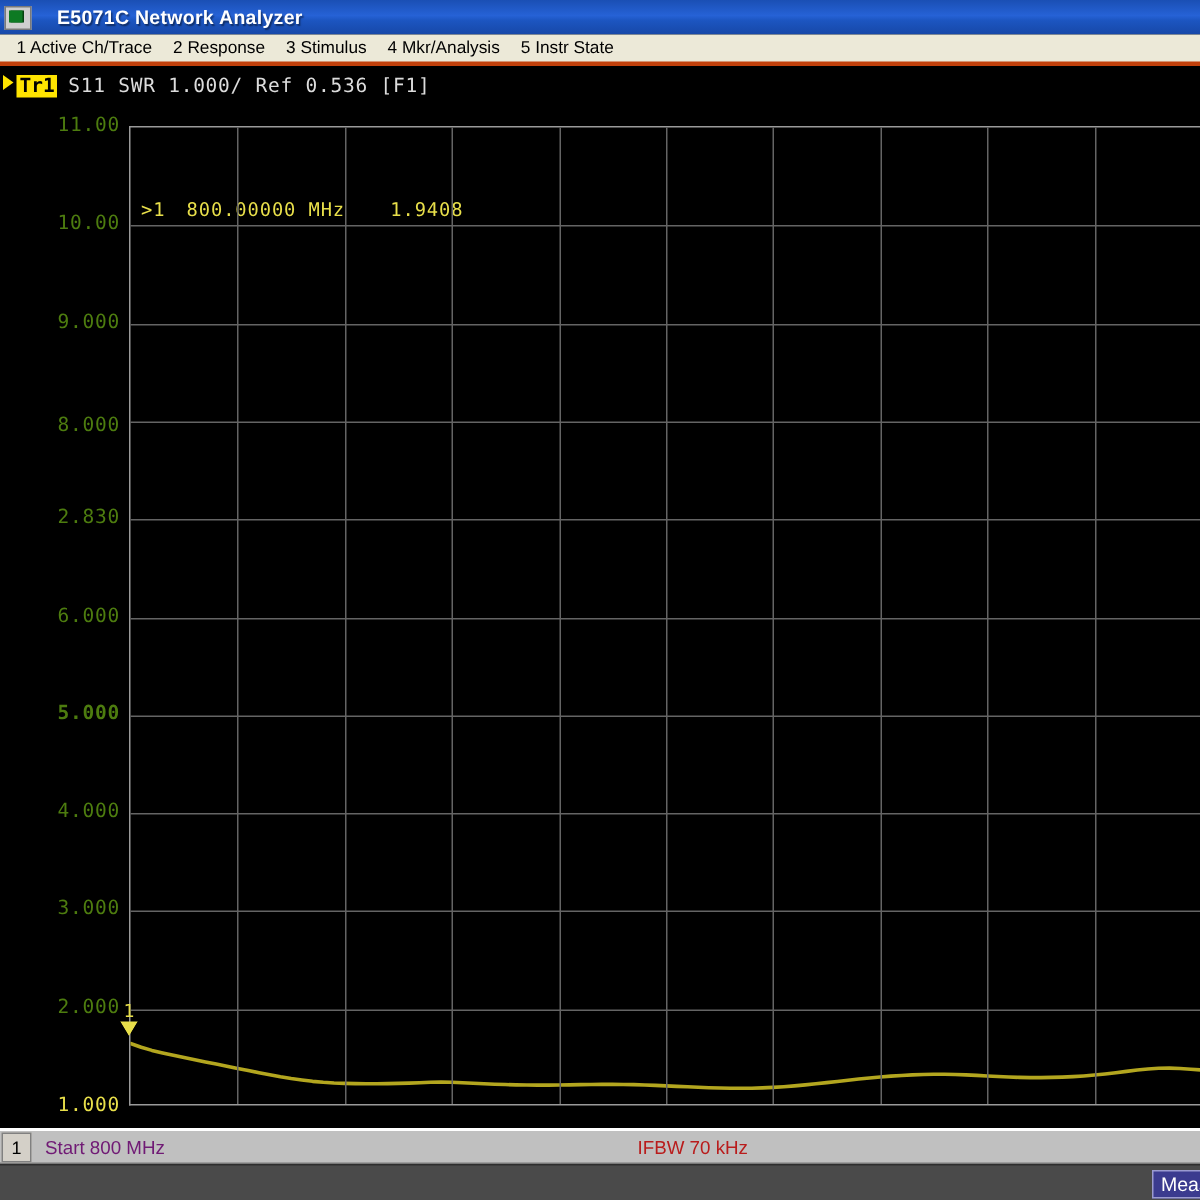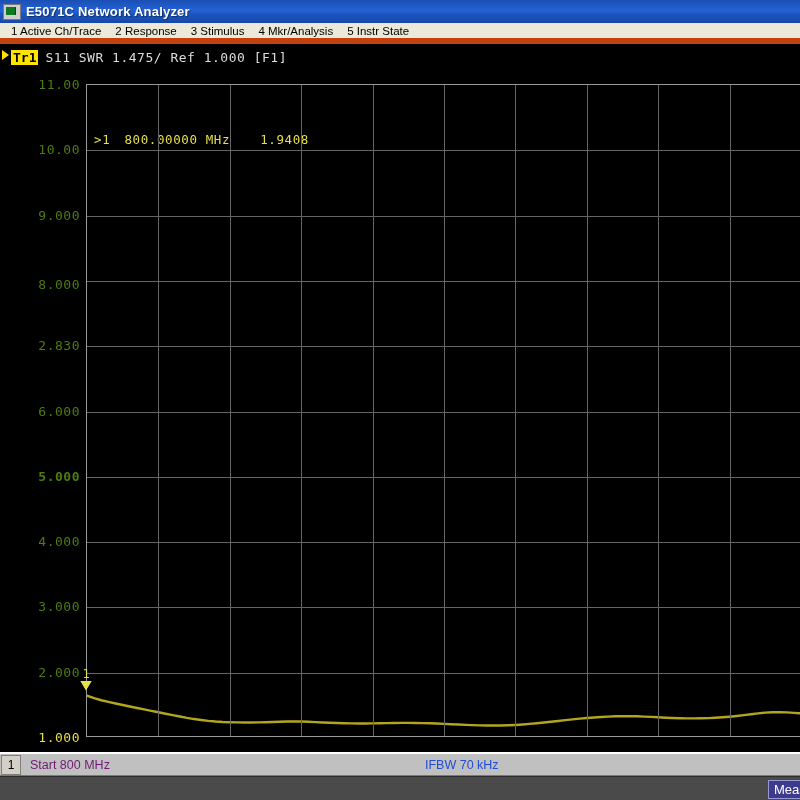--- a/index.html
+++ b/index.html
@@ -21,20 +21,21 @@
   
   #titlebar {
     position: absolute;
     left: 0; top: 0;
     width: 800px; height: 23px;
     background: linear-gradient(to bottom, #1a4fb4 0%, #2662d6 45%, #1c55c0 60%, #1748a8 100%);
     display: flex;
     align-items: center;
     box-sizing: border-box;
     padding-left: 3px;
+    gap: 12px;
   }
   #app-icon {
     width: 18px; height: 16px;
     margin-right: 5px;
     background: #cfcfcf;
     border: 1px solid #7a7a7a;
     box-sizing: border-box;
     position: relative;
   }
   #app-icon::after {
@@ -53,21 +54,21 @@
     text-shadow: 1px 1px 1px rgba(0,0,0,0.45);
     white-space: nowrap;
   }
 
   
   #menubar {
     position: absolute;
     left: 0; top: 23px;
     width: 800px; height: 21px;
     background: #ece9d8;
-    border-bottom: 6px solid #c2410c;
+    border-bottom: 3px solid #c2410c;
     box-sizing: border-box;
     display: flex;
     align-items: center;
     padding-left: 5px;
   }
   .menu-item {
     font-size: 11.5px;
     color: #000000;
     padding: 2px 8px 2px 6px;
     white-space: nowrap;
@@ -232,21 +233,21 @@
   #start-freq {
     margin-left: 9px;
     font-size: 12.5px;
     color: #701a75;
     white-space: nowrap;
   }
   #ifbw {
     position: absolute;
     left: 425px;
     font-size: 12.5px;
-    color: #1d4ed8;
+    color: #b91c1c;
     white-space: nowrap;
   }
 
   
   #bottombar {
     position: absolute;
     left: 0; top: 776px;
     width: 800px; height: 24px;
     background: #4a4a4a;
     border-top: 1px solid #2e2e2e;
@@ -284,21 +285,21 @@
     <div class="menu-item">3 Stimulus</div>
     <div class="menu-item">4 Mkr/Analysis</div>
     <div class="menu-item">5 Instr State</div>
   </div>
 
   <div id="graph-area">
 
     <div id="trace-status">
       <div id="trace-arrow"></div>
       <div id="trace-badge">Tr1</div>
-      <div id="trace-desc">S11  SWR 1.475/ Ref 1.000  [F1]</div>
+      <div id="trace-desc">S11  SWR 1.000/ Ref 0.536  [F1]</div>
     </div>
 
     <div id="marker-readout">
       <span class="mk-num">&gt;1</span>
       <span class="mk-freq">800.00000 MHz</span>
       <span class="mk-val">1.9408</span>
     </div>
 
     <div id="ylabels">
         <div class="ylabel" style="top: 40px;">11.00</div>

